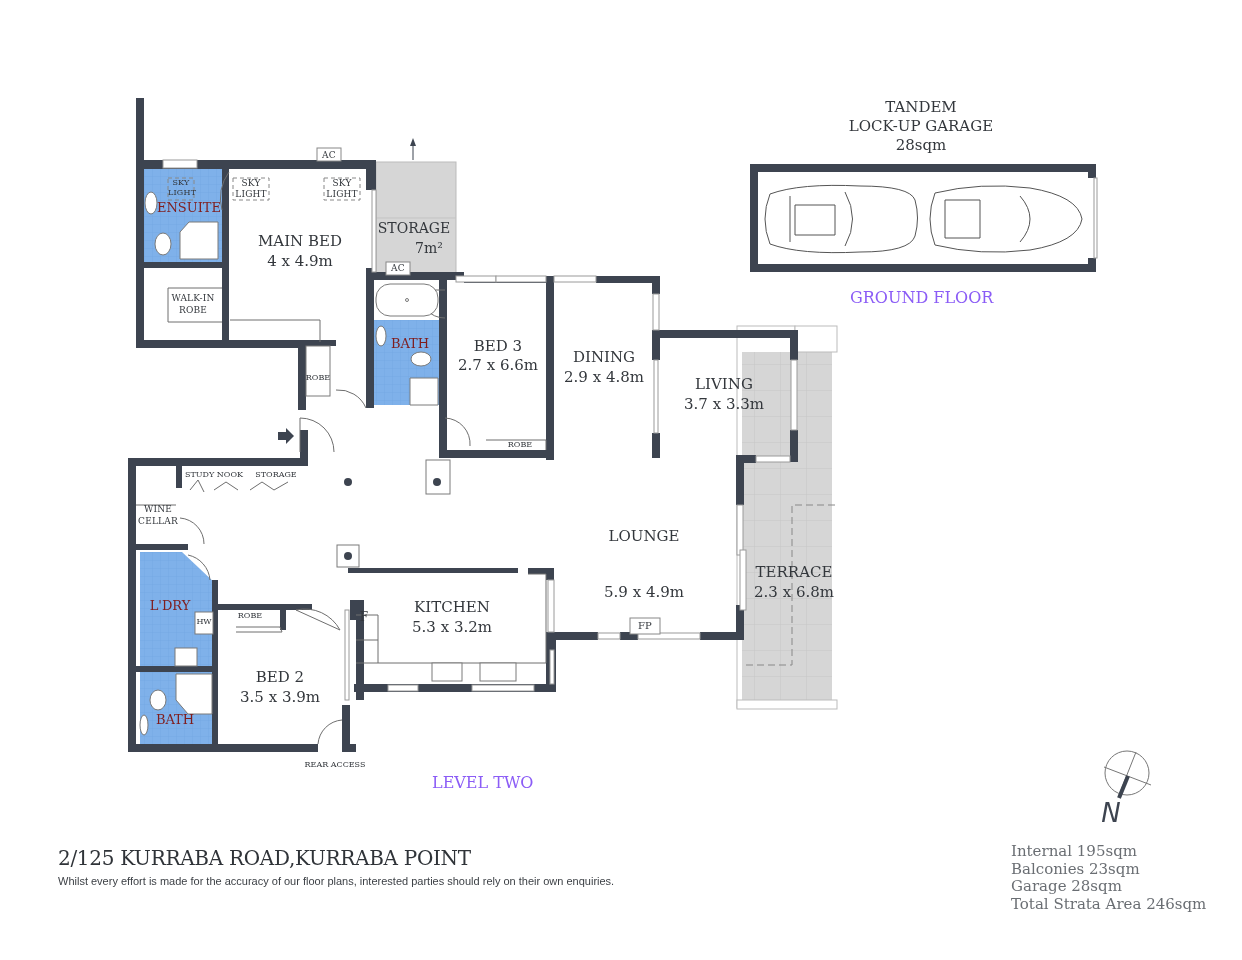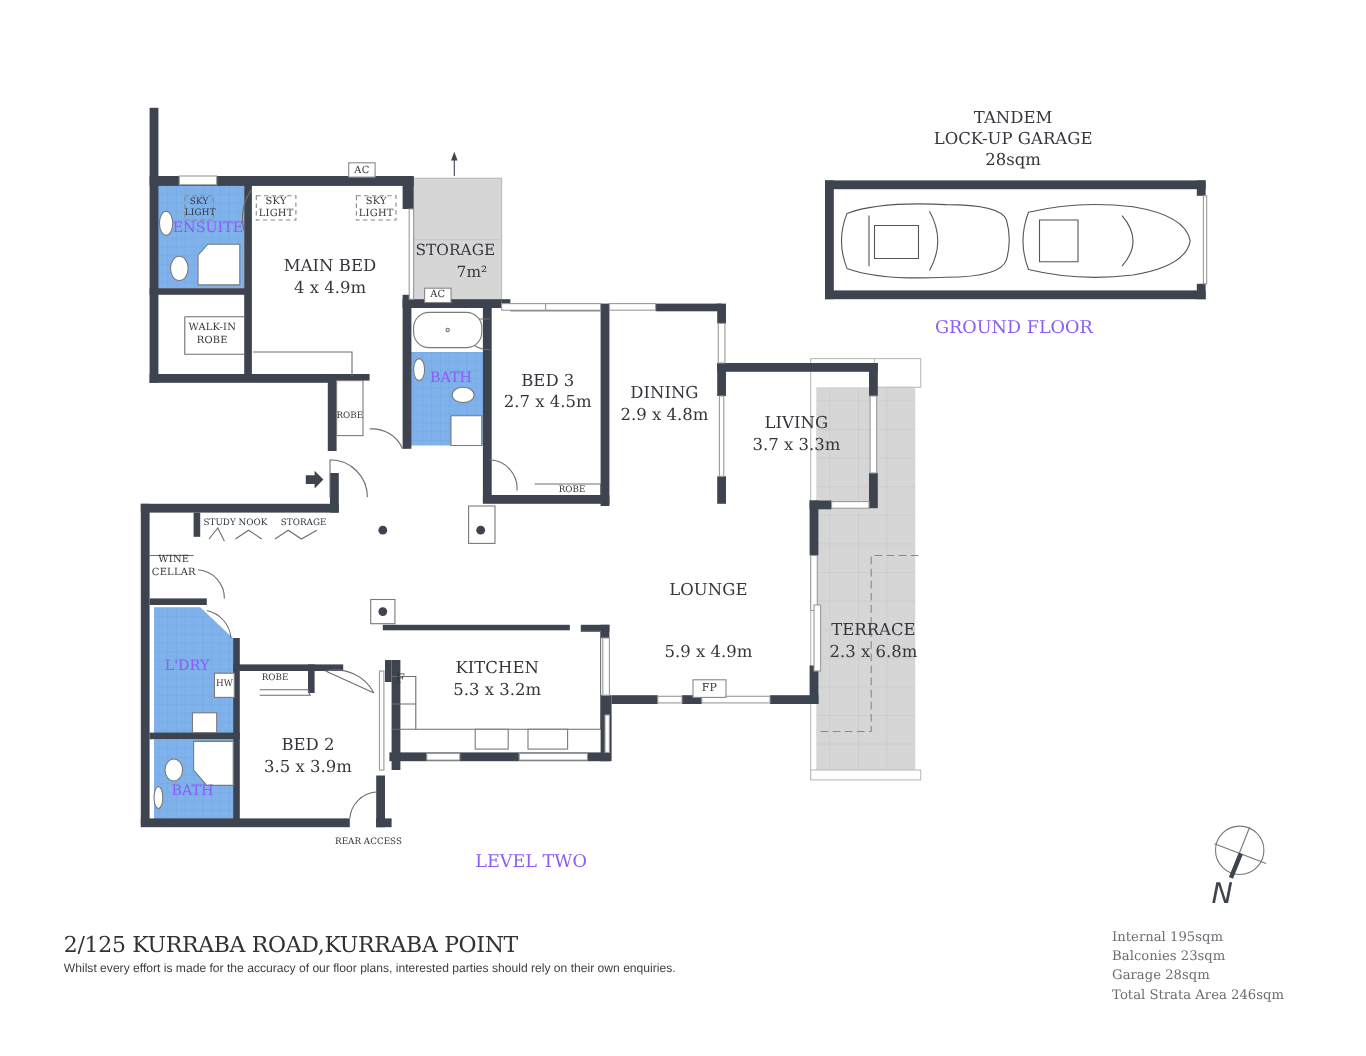--- a/index.html
+++ b/index.html
@@ -3,24 +3,24 @@
 <meta charset="utf-8">
 <style>
   html, body { margin:0; padding:0; background:#ffffff; }
   body { width:1242px; height:960px; position:relative; overflow:hidden;
          font-family:"DejaVu Serif","Liberation Serif",serif; color:#2f3338; }
   .plan { position:absolute; left:0; top:0; width:1242px; height:960px;padding-left:40px; }
   .lbl { position:absolute; text-align:center; color:#33373c; white-space:nowrap; line-height:1.2; }
   .lbl.big { font-size:15px; }
   .lbl.small { font-size:9px; letter-spacing:0.2px; }
   .lbl.tiny { font-size:8px; }
-  .lbl.navy { color:#8b5cf6; }
+  .lbl.navy { color:#7f1d1d; }
   .title { position:absolute; left:58px; top:846px; font-size:20px; color:#2f3338; white-space:nowrap; letter-spacing:-0.3px; }
   .disc { position:absolute; left:58px; top:874px; font-size:11px; line-height:15px; color:#3b3f44; white-space:nowrap; font-family:"Liberation Sans",sans-serif; }
-  .areas { position:absolute; left:1011px; top:843px; font-size:12px; line-height:17.5px; color:#6a6e73; white-space:nowrap; }
+  .areas { position:absolute; left:1011px; top:843px; font-size:15px; line-height:17.5px; color:#6a6e73; white-space:nowrap; }
   .floorlabel { position:absolute; font-size:16px; color:#8b5cf6; white-space:nowrap; }
 </style>
 </head>
 <body>
 
 <div class="plan">
   <svg width="1242" height="960" viewBox="0 0 1242 960" style="position:absolute;left:0;top:0">
     <defs>
       <pattern id="tile" width="8" height="8" patternUnits="userSpaceOnUse">
         <rect width="8" height="8" fill="#7fb1ea"></rect>
@@ -223,21 +223,21 @@
   <div class="lbl big" style="left:240px;top:232px;width:120px;">MAIN BED</div>
   <div class="lbl big" style="left:240px;top:252px;width:120px;">4 x 4.9m</div>
   <div class="lbl big" style="left:374px;top:220px;width:80px;font-size:14px;">STORAGE</div>
   <div class="lbl big" style="left:374px;top:240px;width:80px;font-size:14px;margin-left:15px;">7m²</div>
   <div class="lbl small" style="left:386px;top:263px;width:24px;">AC</div>
   <div class="lbl small" style="left:160px;top:292px;width:66px;line-height:12px;"><span>WALK-IN</span><br><span>ROBE</span></div>
   <div class="lbl tiny" style="left:304px;top:373px;width:28px;">ROBE</div>
 
   <div class="lbl navy" style="left:380px;top:336px;width:60px;font-size:13px;">BATH</div>
   <div class="lbl big" style="left:450px;top:337px;width:96px;">BED 3</div>
-  <div class="lbl big" style="left:450px;top:356px;width:96px;">2.7 x 4.5m</div>
+  <div class="lbl big" style="left:450px;top:356px;width:96px;">2.7 x 6.6m</div>
   <div class="lbl tiny" style="left:500px;top:440px;width:40px;">ROBE</div>
   <div class="lbl big" style="left:556px;top:348px;width:96px;">DINING</div>
   <div class="lbl big" style="left:556px;top:368px;width:96px;">2.9 x 4.8m</div>
   <div class="lbl big" style="left:676px;top:375px;width:96px;">LIVING</div>
   <div class="lbl big" style="left:676px;top:395px;width:96px;">3.7 x 3.3m</div>
 
   <div class="lbl big" style="left:596px;top:527px;width:96px;">LOUNGE</div>
   <div class="lbl big" style="left:596px;top:547px;width:96px;margin-top:36px;">5.9 x 4.9m</div>
   <div class="lbl big" style="left:746px;top:563px;width:96px;">TERRACE</div>
   <div class="lbl big" style="left:746px;top:583px;width:96px;">2.3 x 6.8m</div>

